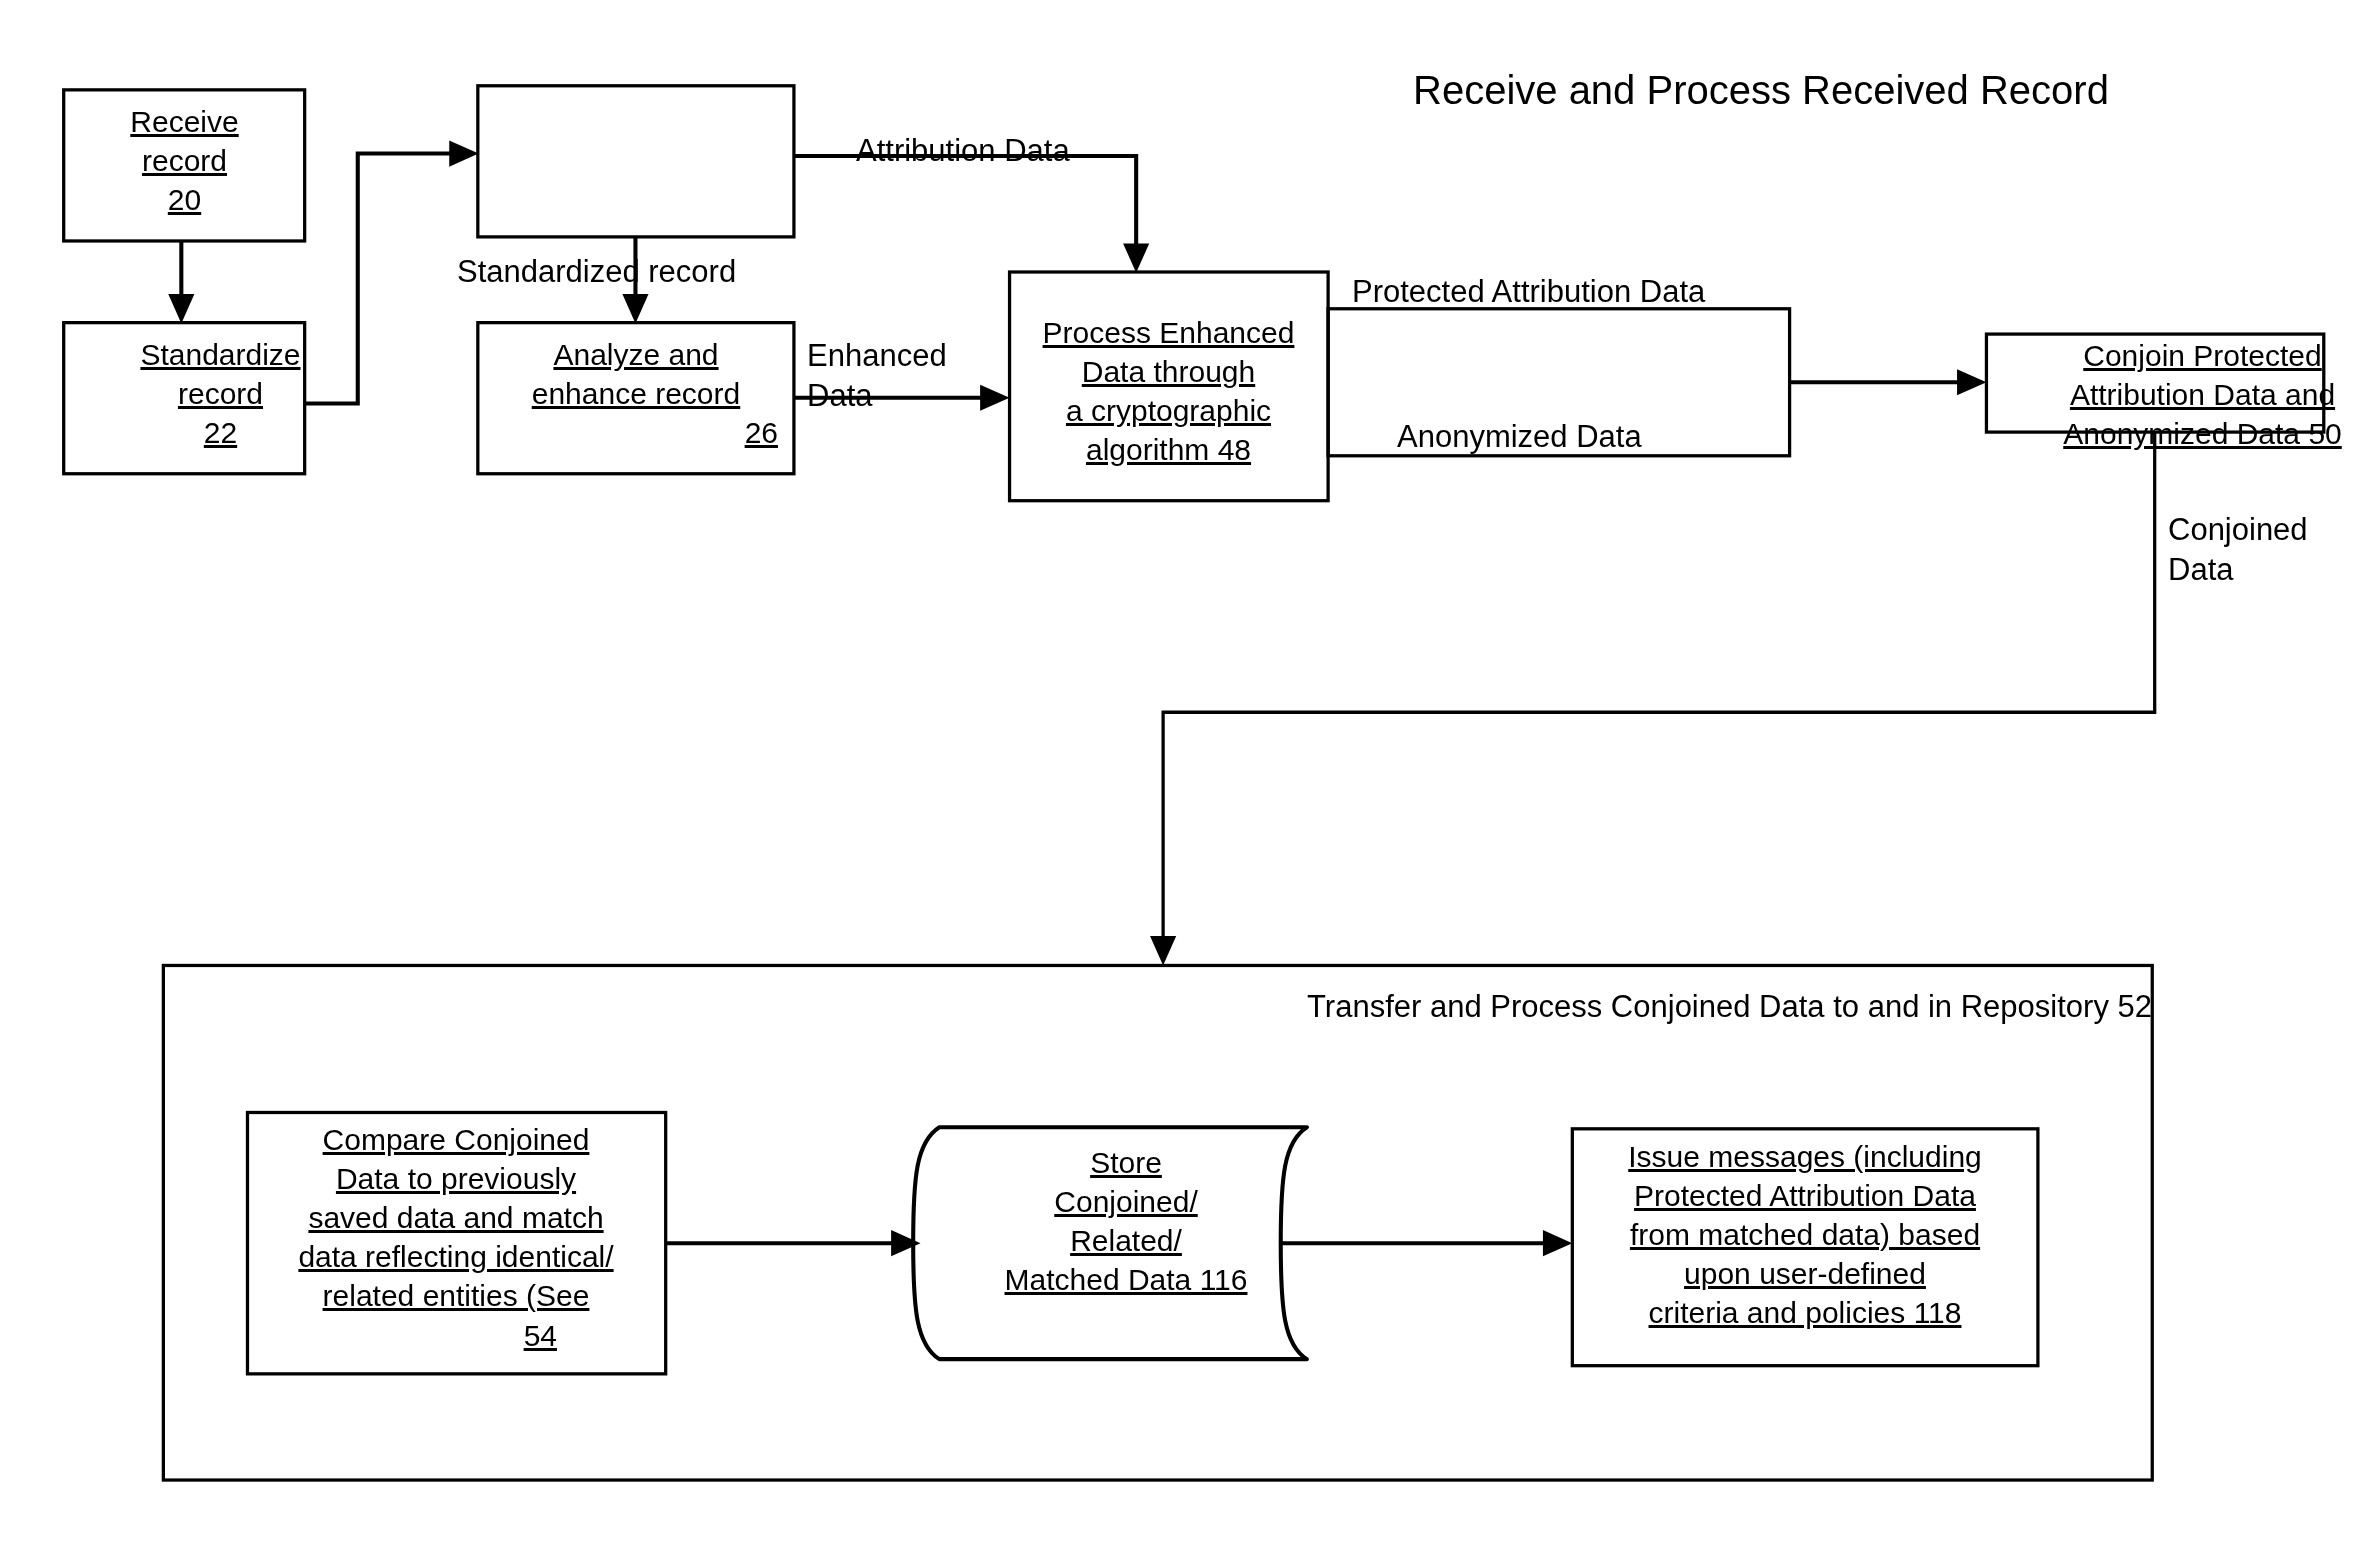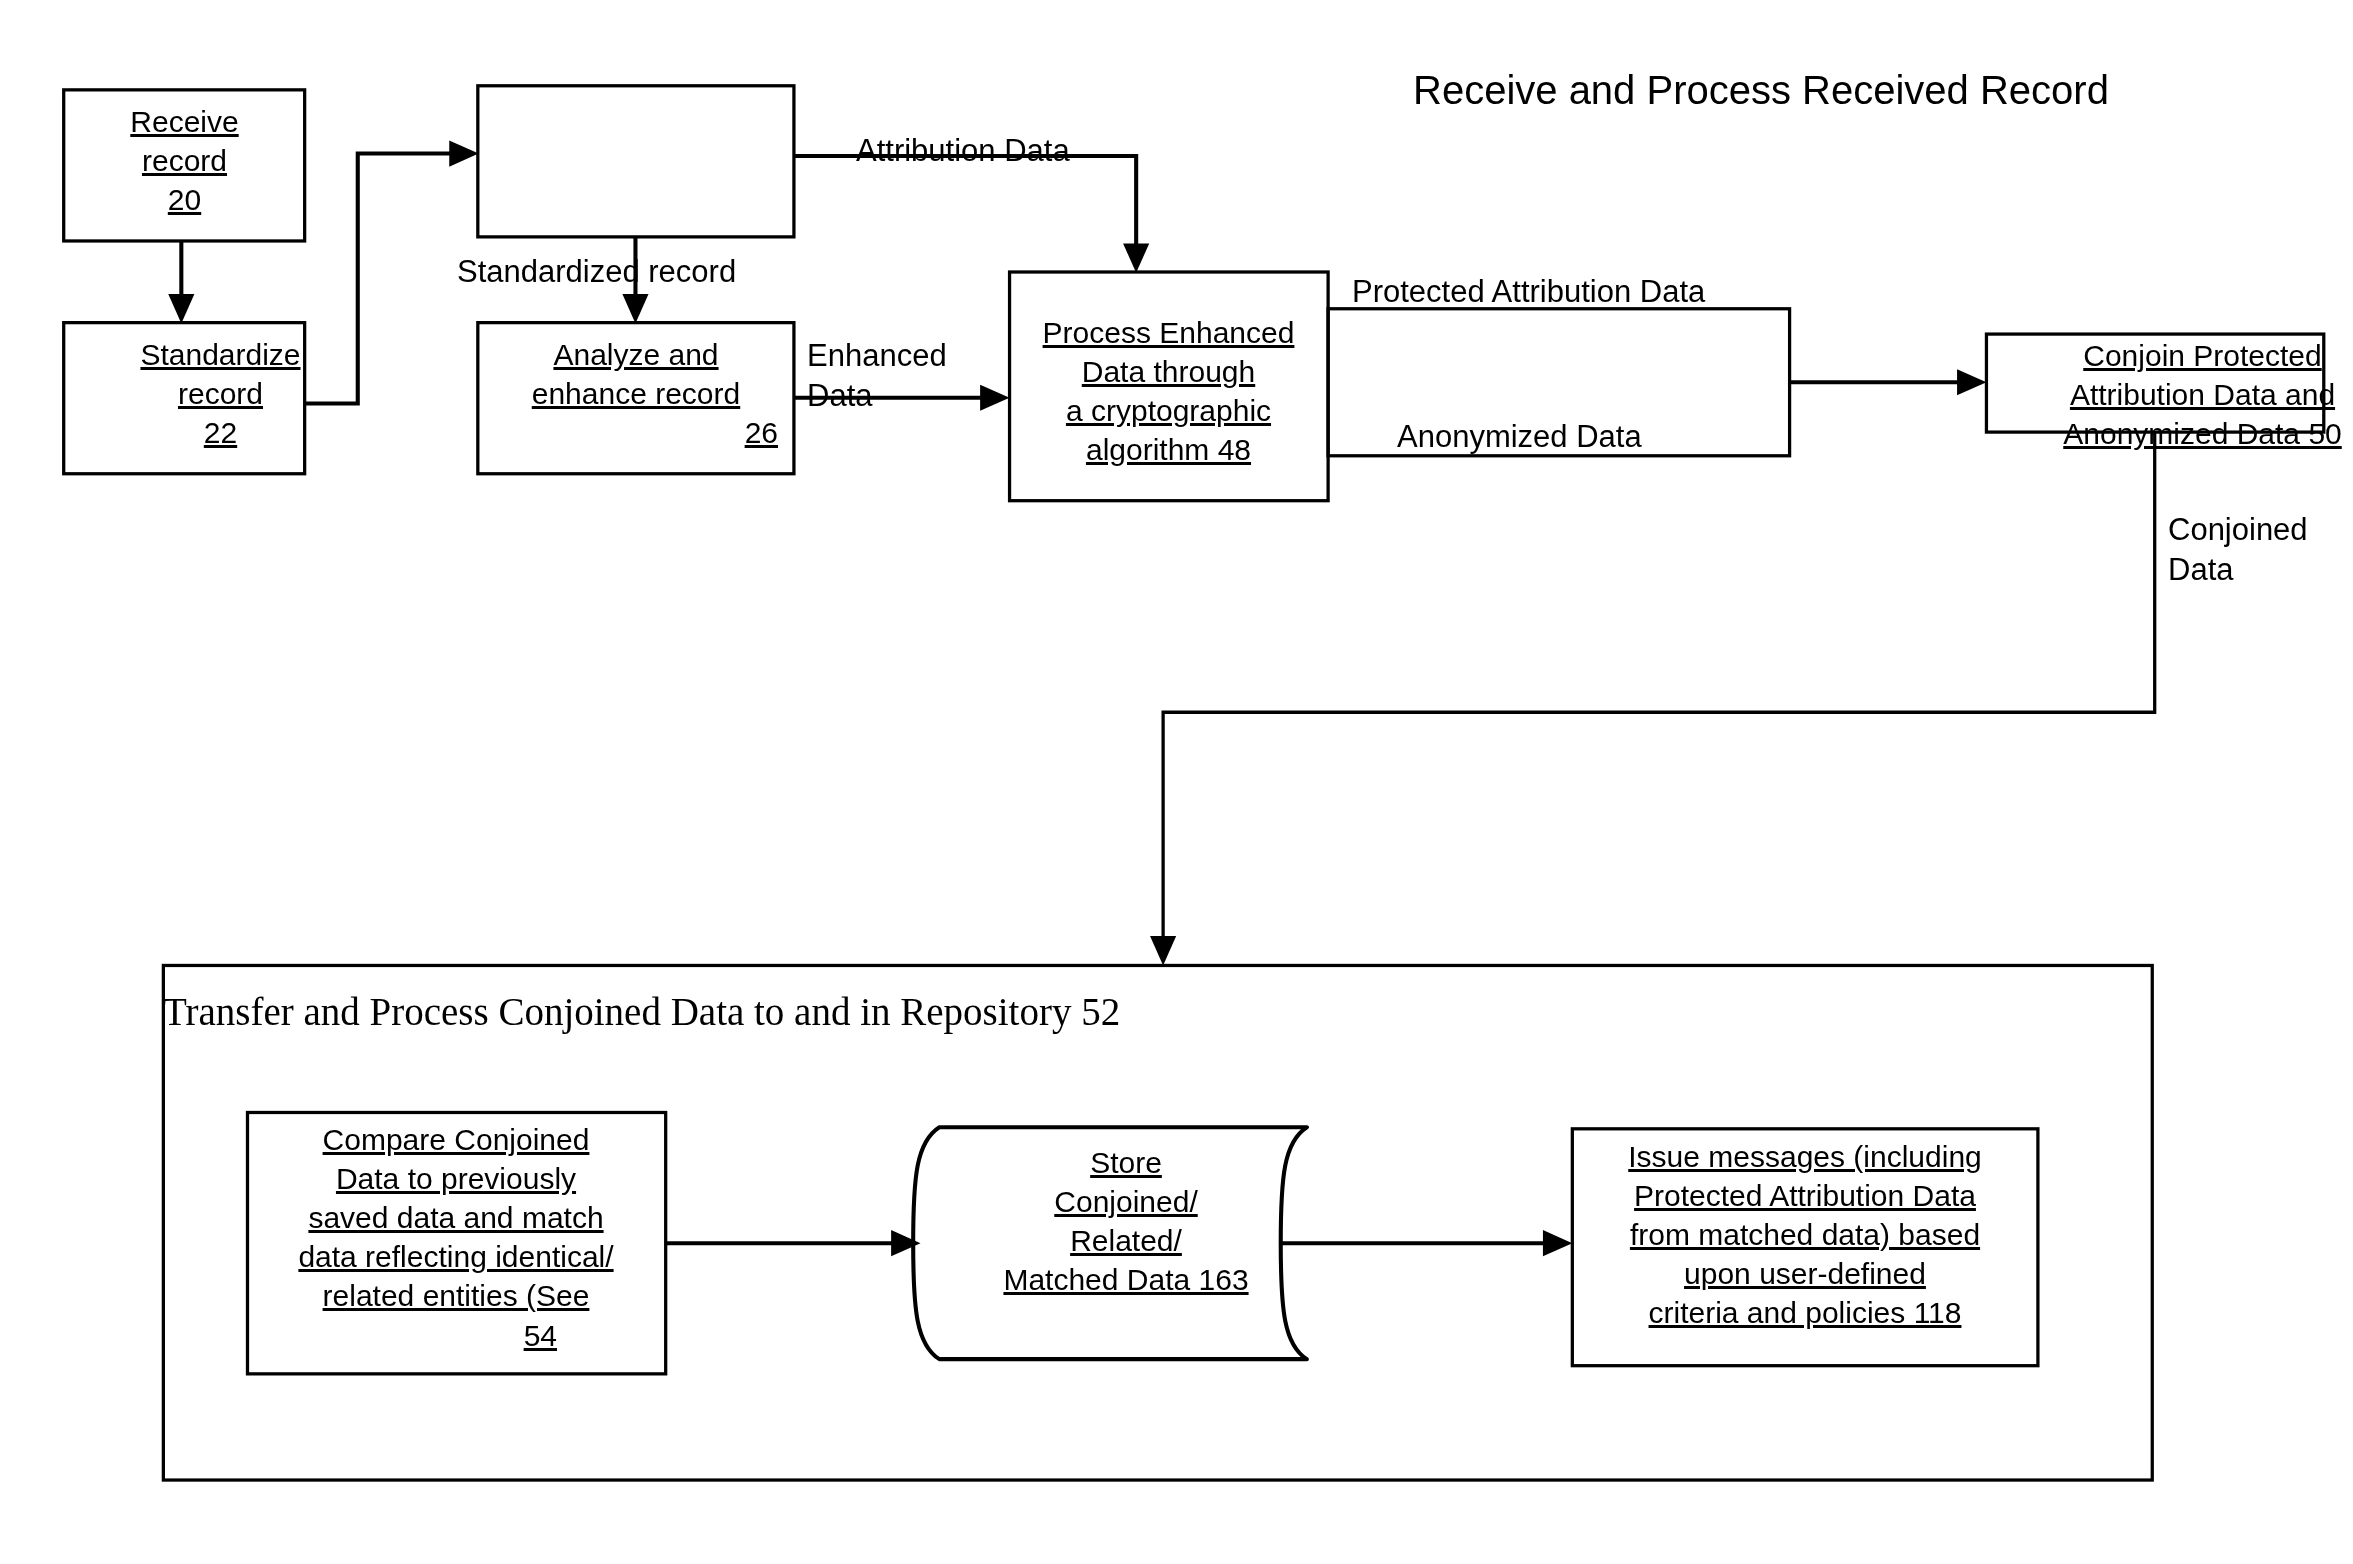--- a/index.html
+++ b/index.html
@@ -68,23 +68,22 @@
   }
   .edge-label {
     font-size: 31px;
     text-align: left;
   }
   .title-text {
     font-size: 40px;
     text-align: left;
   }
   .section-title {
-    font-size: 39px;
-    text-align: left;
-    font-family: Liberation Serif, serif;
+    font-size: 31px;
+    text-align: right;
   }
   .ta-right { text-align: right; }
 </style>
 </head>
 <body>
 
 <div id="canvas">
 
   <svg class="layer" viewBox="0 0 2882 1916">
 
@@ -190,21 +189,21 @@
 Data to previously
 saved data and match
 data reflecting identical/
 related entities (See</div>
 
   <div class="txt box-label ta-right" style="left:247px; top:1316px; width:310px;">54</div>
 
   <div class="txt box-label" style="left:938px; top:1143px; width:376px;">Store
 Conjoined/
 Related/
-Matched Data 163</div>
+Matched Data 116</div>
 
   <div class="txt box-label" style="left:1572px; top:1137px; width:466px;">Issue messages (including
 Protected Attribution Data
 from matched data) based
 upon user-defined
 criteria and policies 118</div>
 
 </div>
 
 

